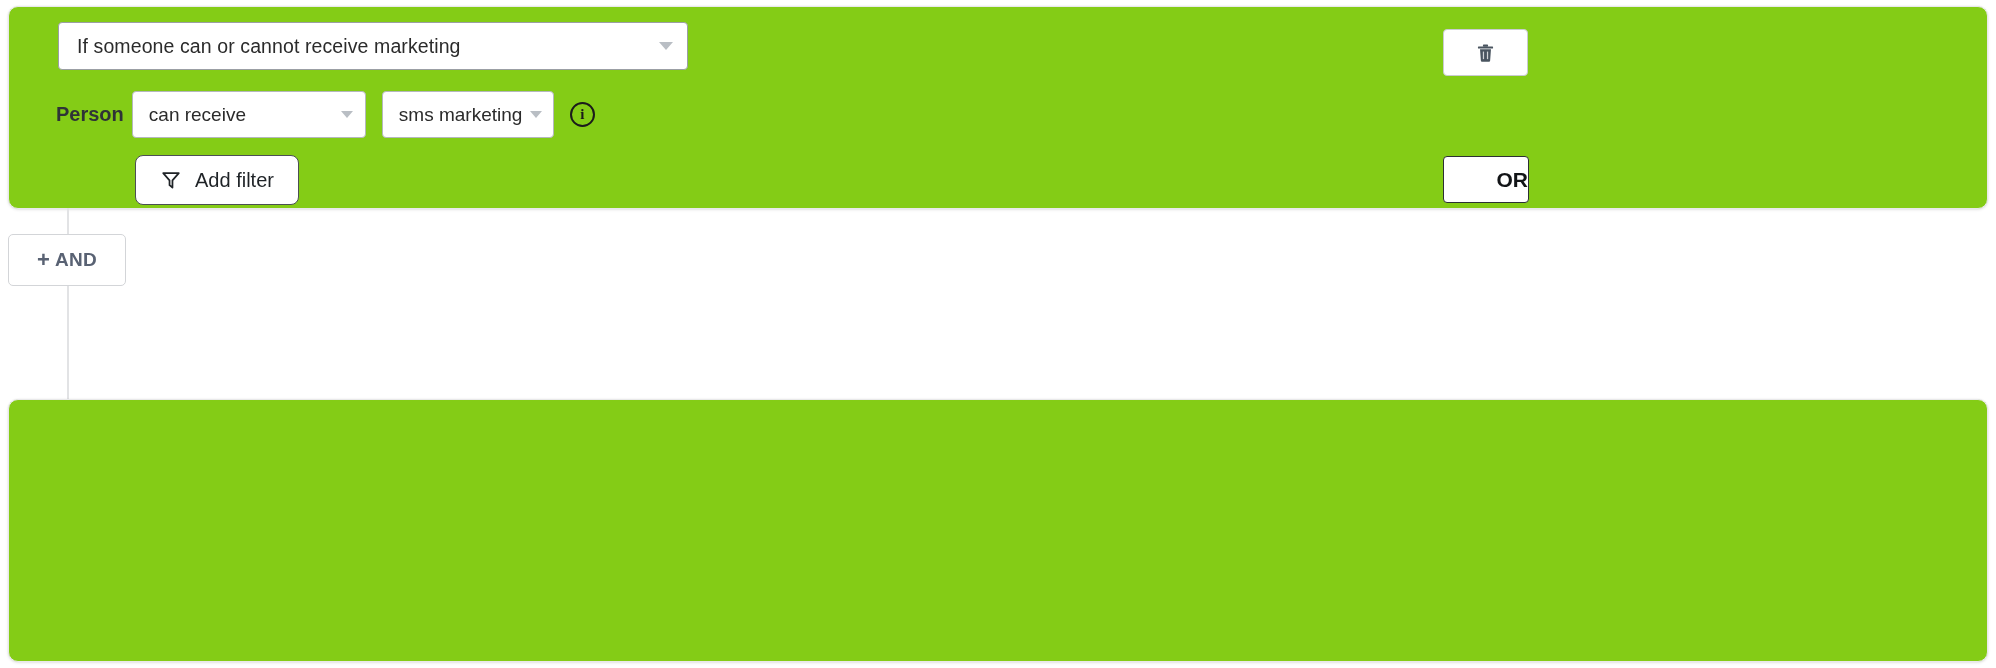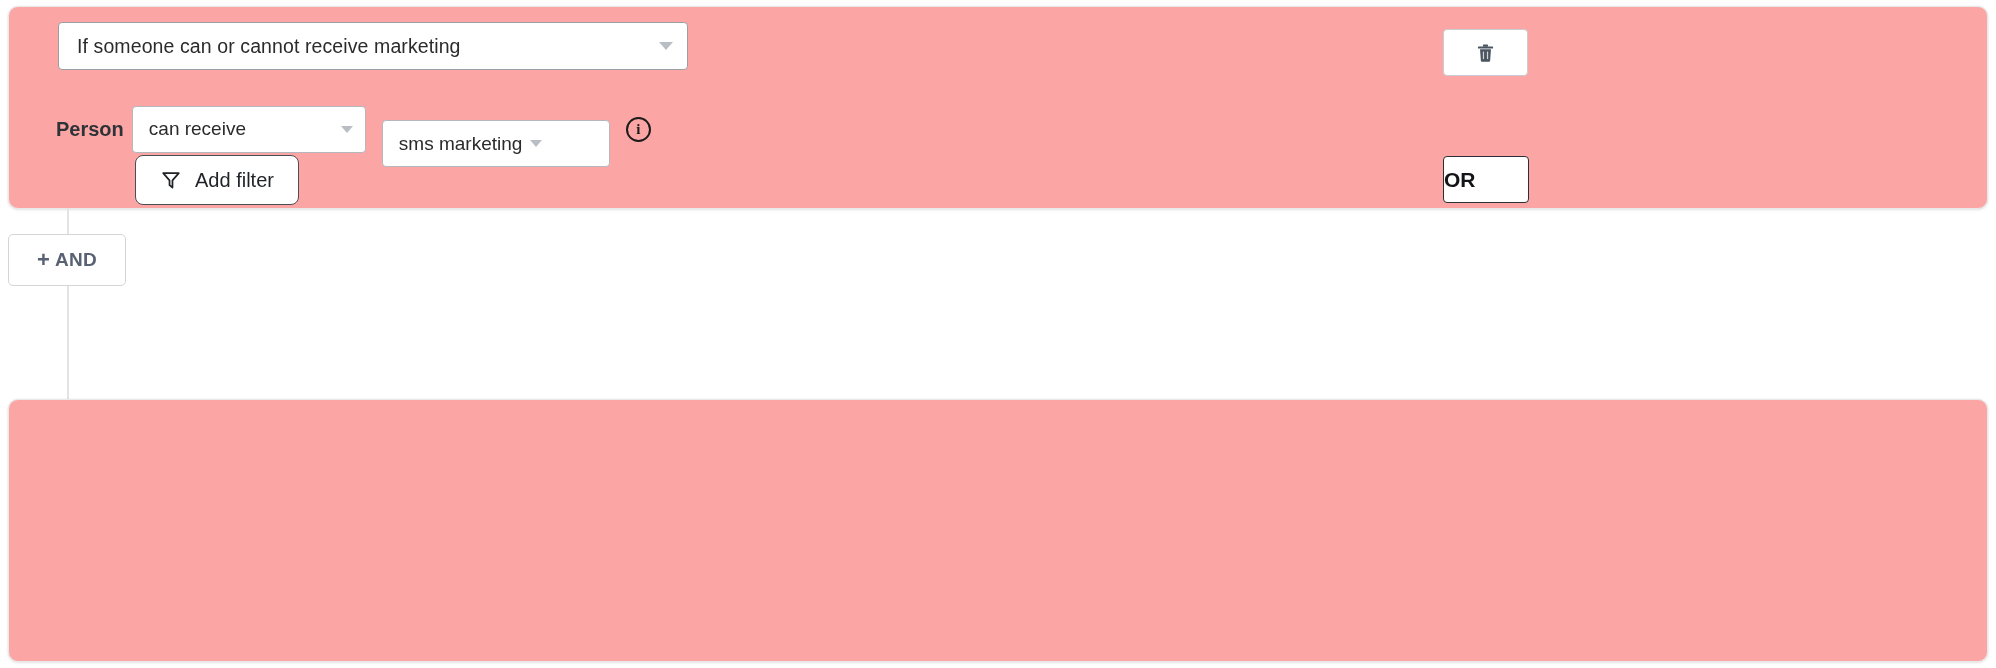--- a/index.html
+++ b/index.html
@@ -15,21 +15,21 @@
     height: 668px;
     background: #ffffff;
     overflow: hidden;
   }
 
   
   .card {
     position: absolute;
     left: 8px;
     width: 1980px;
-    background: #fca5a5;
+    background: #84cc16;
     border: 1px solid #e9e9ea;
     border-radius: 10px;
     box-shadow: 0 1px 3px rgba(0,0,0,0.10), 0 0 0 1px rgba(0,0,0,0.015);
   }
   #card-1 { top: 6px;  height: 203px; }
   #card-2 { top: 399px; height: 263px; }
 
   
   .main-select {
     position: absolute;
@@ -87,21 +87,21 @@
     padding: 0 12px 0 16px;
     font-size: 19px;
     color: #2b2b2b;
     margin-right: 16px;
     white-space: nowrap;
   }
   .mini-select .label { flex: 1; }
   .mini-select.tight .label { flex: none; margin-right: 8px; }
 
   #sel-can-receive   { width: 234px; }
-  #sel-channel       { width: 228px; margin-top: 29px; }
+  #sel-channel       { width: 172px; }
 
   
   .info-icon {
     width: 25px; height: 25px;
     border: 2px solid #1b1b1b;
     border-radius: 50%;
     display: flex;
     align-items: center;
     justify-content: center;
     font-size: 15px;
@@ -147,21 +147,21 @@
 
   
   .or-btn {
     position: absolute;
     width: 86px; height: 47px;
     border: 1.5px solid #2c3034;
     border-radius: 4px;
     background: #ffffff;
     display: flex;
     align-items: center;
-    justify-content: flex-start;
+    justify-content: flex-end;
     font-size: 21px;
     font-weight: 700;
     color: #121417;
     cursor: pointer;
   }
   #or-1 { left: 1434px; top: 149px; }
 
   
   .connector-line {
     position: absolute;

